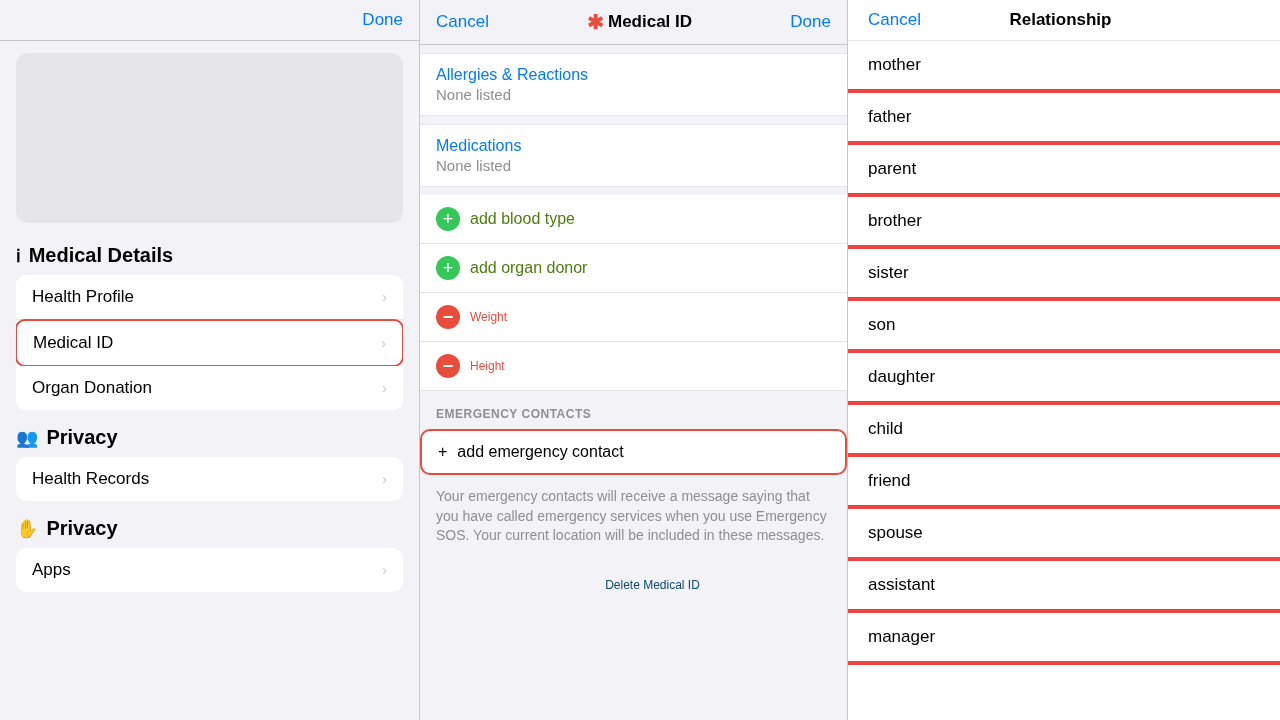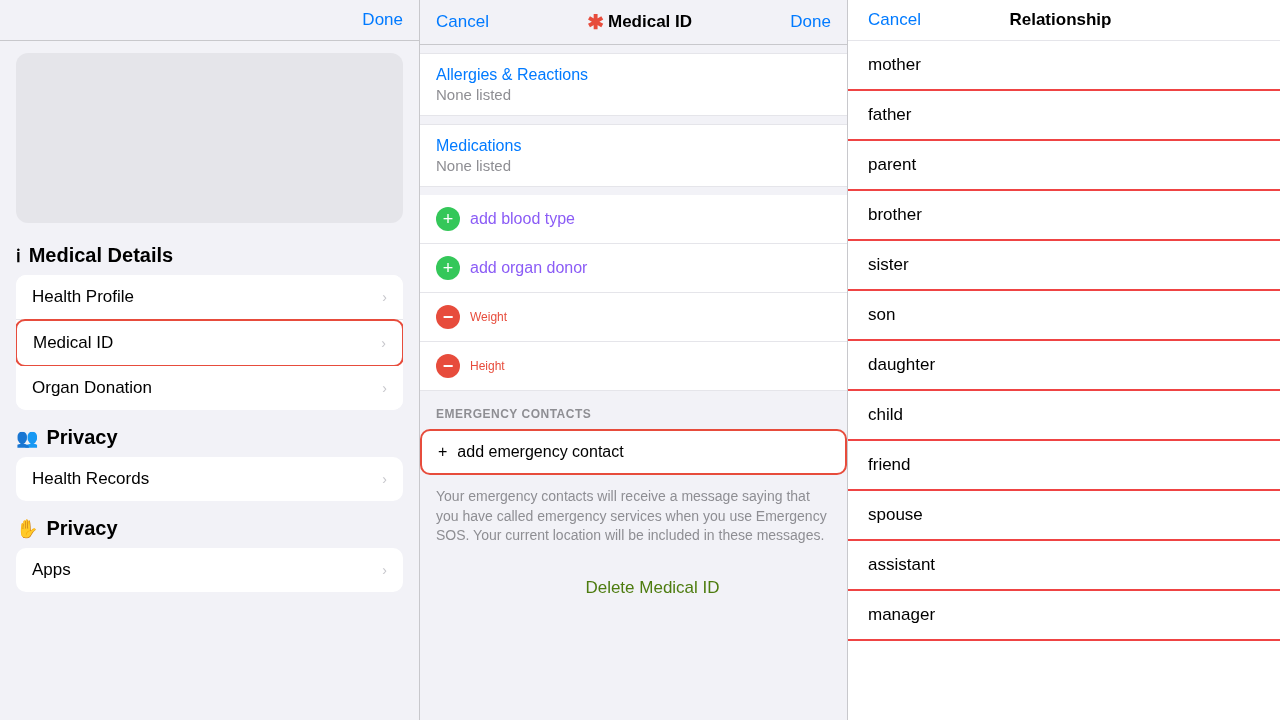--- a/index.html
+++ b/index.html
@@ -160,21 +160,21 @@
       display: flex;
       align-items: center;
       justify-content: center;
       color: #fff;
       font-size: 18px;
       font-weight: 300;
       line-height: 1;
       flex-shrink: 0;
     }
     .add-row .add-text {
-      color: #8b5cf6;
+      color: #4d7c0f;
       font-size: 16px;
     }
     .remove-row {
       display: flex;
       align-items: center;
       gap: 10px;
       padding: 12px 16px;
       background: #fff;
       border-bottom: 1px solid #e5e5ea;
       cursor: pointer;
@@ -221,22 +221,22 @@
       font-size: 14px;
       padding: 8px 16px 16px 16px;
       line-height: 1.4;
     }
     .delete-btn-wrap {
       display: flex;
       justify-content: center;
       padding: 16px;
     }
     .delete-medical-btn {
-      color: #4d7c0f;
-      font-size: 17px;
+      color: #0c4a6e;
+      font-size: 12px;
       background: none;
       border: none;
       cursor: pointer;
       margin-left: 38px;
     }
 
     
     .right-panel {
       flex: 1;
       background: #fff;
@@ -265,21 +265,21 @@
       color: #000;
     }
     .relationship-list {
       flex: 1;
       overflow-y: auto;
     }
     .relationship-item {
       padding: 14px 20px;
       font-size: 17px;
       color: #000;
-      border-bottom: 2px solid #ef4444;
+      border-bottom: 4px solid #ef4444;
       cursor: pointer;
     }
   </style>
 </head>
 <body>
 
 <div class="left-panel">
   <div class="left-header">
     <button class="left-done-btn">Done</button>
   </div>

